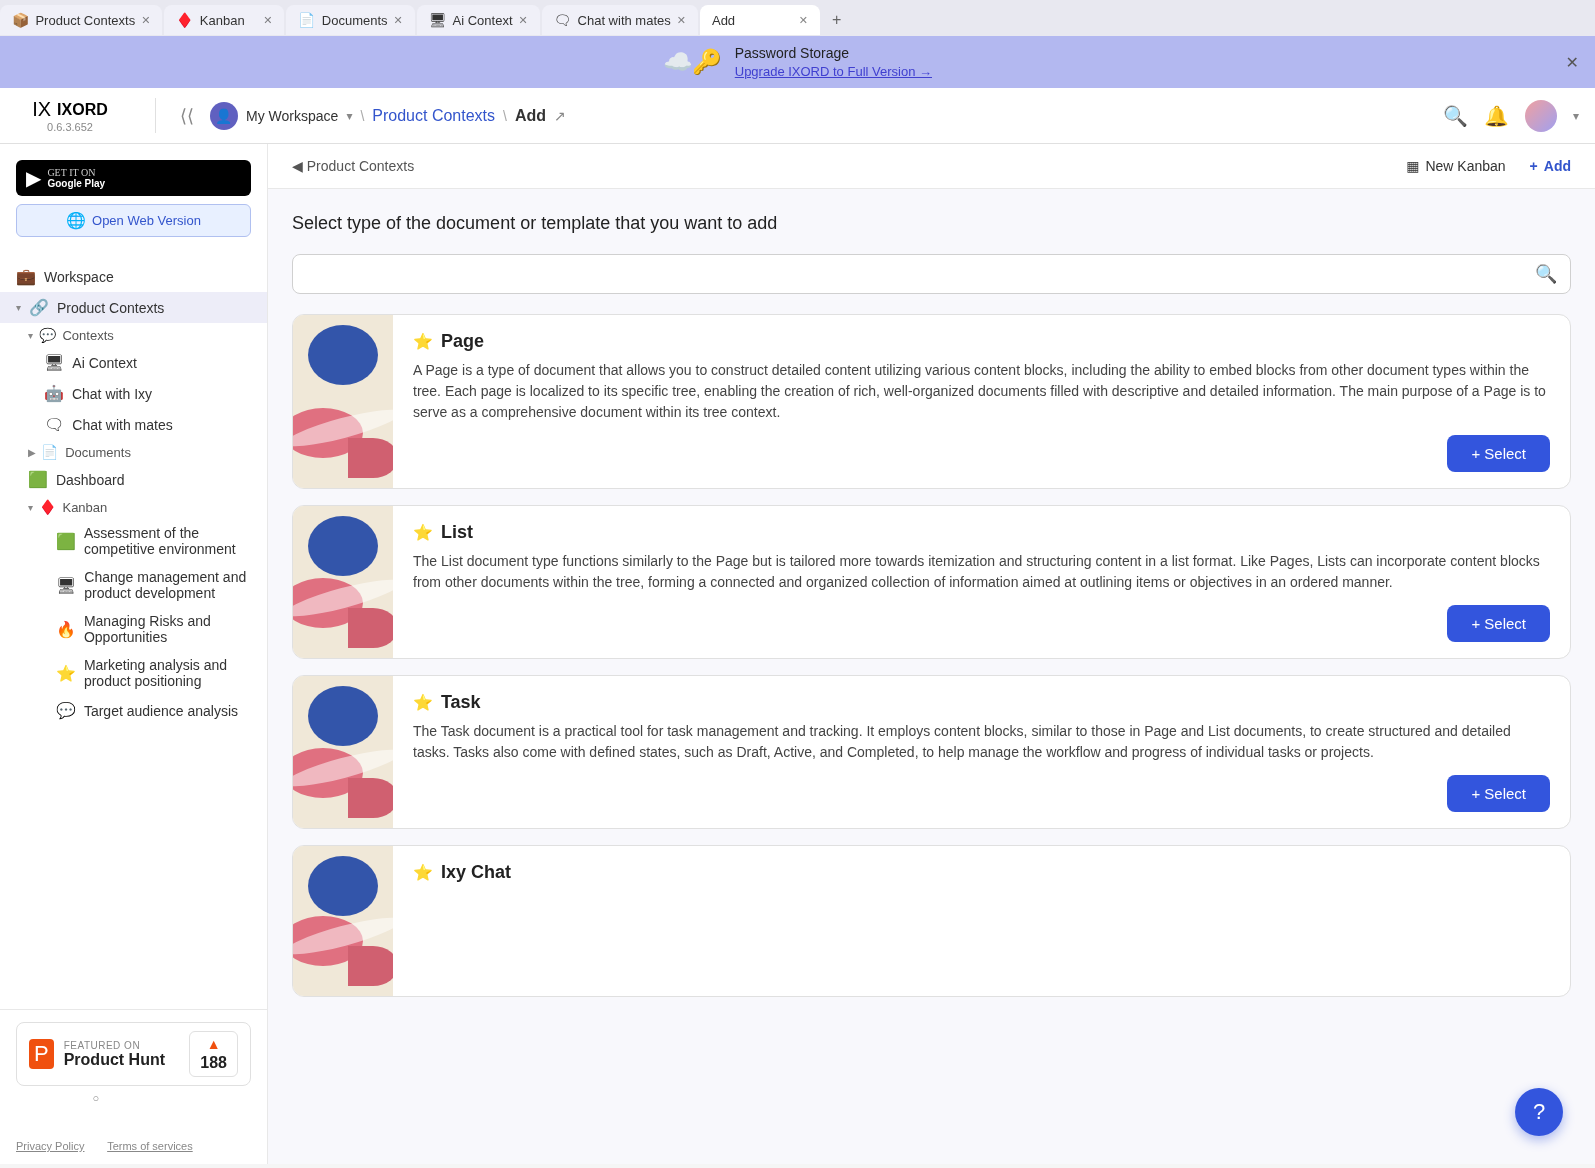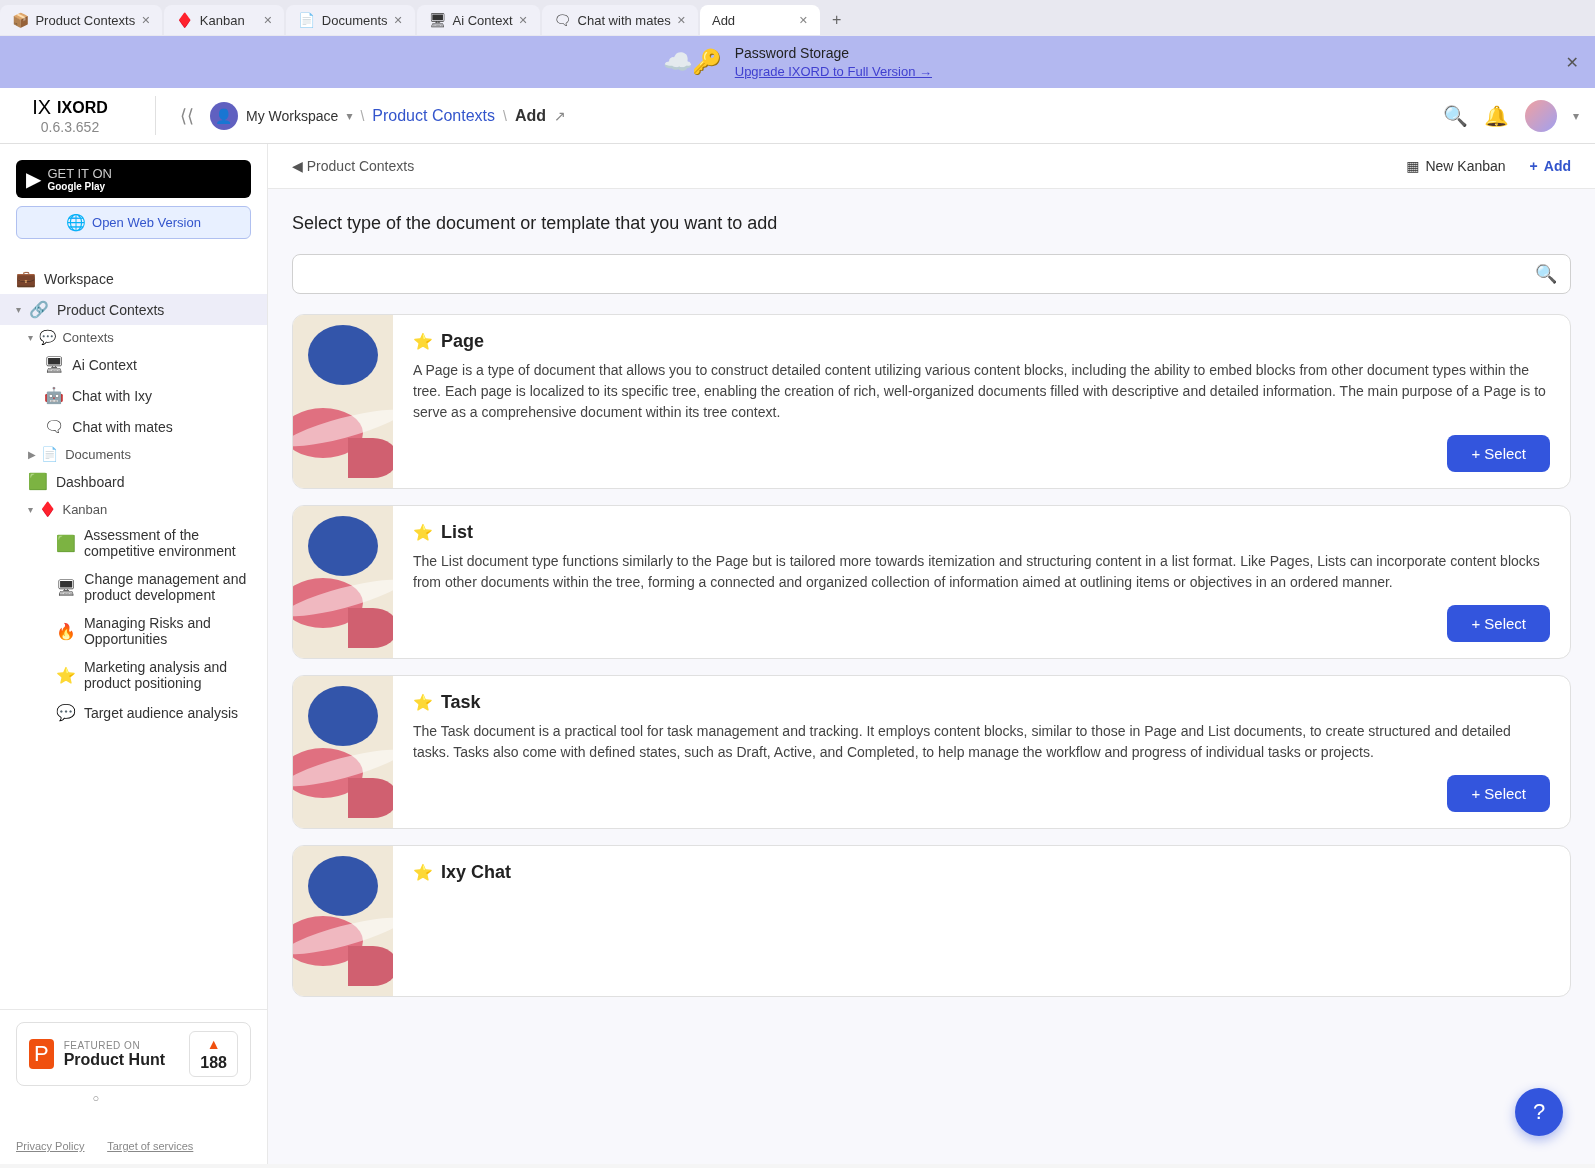--- a/index.html
+++ b/index.html
@@ -114,21 +114,21 @@
       gap: 8px;
       padding: 16px;
       background: #fff;
     }
     .google-play-btn {
       display: flex; align-items: center; gap: 6px;
       background: #000; color: white; border-radius: 6px;
       padding: 6px 10px; cursor: pointer;
     }
     .gp-icon { font-size: 20px; }
-    .gp-text-small { font-size: 13px; color: #ccc; }
+    .gp-text-small { font-size: 10px; color: #ccc; font-family: Liberation Serif, serif; }
     .gp-text-big { font-size: 10px; font-weight: 600; }
     .web-version-btn {
       display: flex; align-items: center; gap: 6px;
       background: #e8f0ff; color: #3355cc; border-radius: 6px;
       padding: 6px 12px; cursor: pointer; border: 1px solid #b0c0f0;
       font-size: 13px; font-weight: 500; justify-content: center;
     }
     .globe-icon { font-size: 16px; }
 
     
@@ -409,21 +409,21 @@
   </div>
   <span class="banner-close">✕</span>
 </div>
 
 <div class="app-header">
   <div class="logo-area">
     <div style="display:flex;align-items:center;gap:6px;">
       <span style="font-size:20px;">IX</span>
       <span style="font-weight:700;font-size:16px;text-align:center;">IXORD</span>
     </div>
-    <span style="font-size:14px;color:#888;">0.6.3.652</span>
+    <span style="font-size:11px;color:#888;">0.6.3.652</span>
   </div>
   <span class="collapse-btn">⟨⟨</span>
 
   <div class="breadcrumb-area">
     <div class="workspace-avatar">
       <span style="font-size:14px;">👤</span>
     </div>
     <span class="breadcrumb-item">My Workspace</span>
     <span class="chevron-down">▾</span>
     <span class="breadcrumb-sep"> \ </span>
@@ -540,21 +540,21 @@
           <div class="ph-product-hunt">Product Hunt</div>
         </div>
         <div class="ph-count-area">
           <span class="ph-arrow">▲</span>
           <span class="ph-count">188</span>
         </div>
       </div>
       <div class="ph-links">
         <span class="ph-link">Privacy Policy</span>
         <span>○</span>
-        <span class="ph-link">Target of services</span>
+        <span class="ph-link">Terms of services</span>
       </div>
     </div>
   </div>
 
   <div class="content-area">
 
     <div class="content-nav">
       <div class="back-btn">
         <span>◀</span>
         <span>Product Contexts</span>

